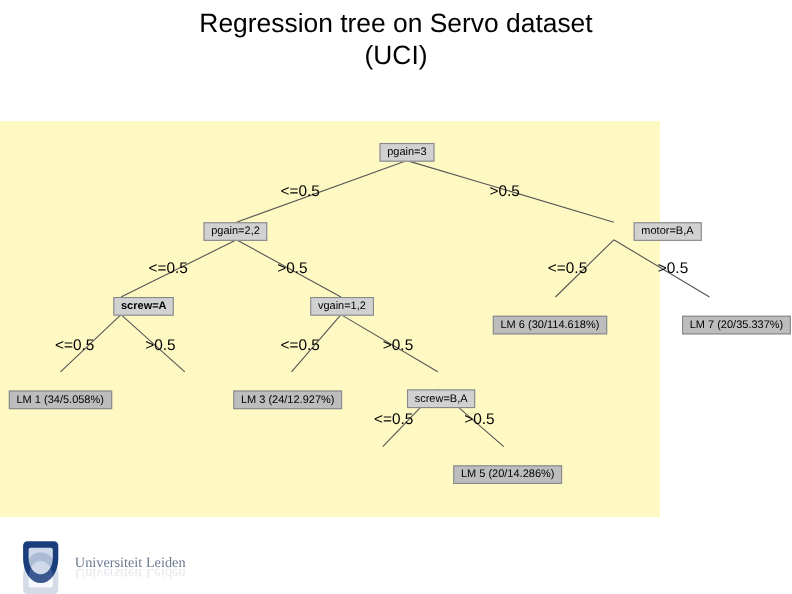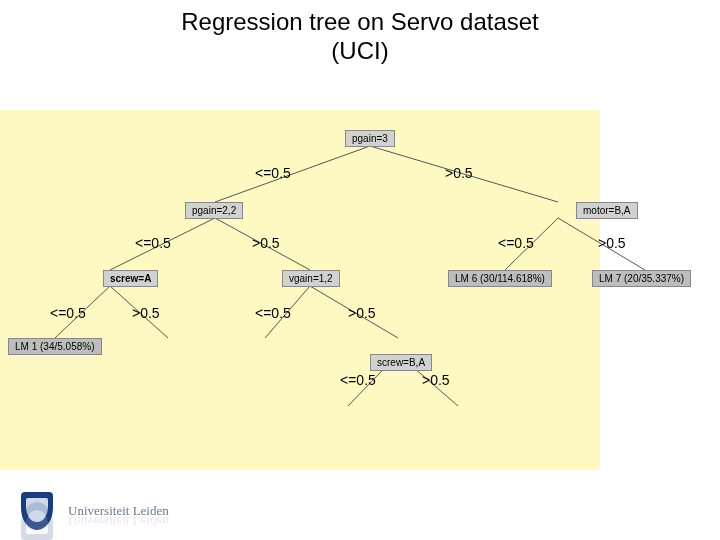--- a/index.html
+++ b/index.html
@@ -31,20 +31,21 @@
     position: absolute;
     background: #d1d1d1;
     border: 1px solid #888;
     font-size: 10px;
     padding: 2px 6px;
     white-space: nowrap;
     color: #000;
   }
   .leaf {
     background: #bdbdbd;
+    margin-top: 17px;
   }
   .edge-label {
     position: absolute;
     font-size: 14px;
     color: #000;
     white-space: nowrap;
   }
   svg.edges {
     position: absolute;
     top: 0; left: 0;
@@ -128,23 +129,25 @@
     <line x1="398" y1="244" x2="348" y2="296"></line>
     <line x1="398" y1="244" x2="458" y2="296"></line>
   </svg>
 
   <div class="node" style="left:345px; top:20px;">pgain=3</div>
   <div class="node" style="left:185px; top:92px;">pgain=2,2</div>
   <div class="node" style="left:528px; top:92px;margin-left:48px;">motor=B,A</div>
   <div class="node" style="left:103px;  top:160px;font-weight:bold;">screw=A</div>
   <div class="node" style="left:282px; top:160px;">vgain=1,2</div>
   <div class="node leaf" style="left:448px; top:160px;">LM 6 (30/114.618%)</div>
-  <div class="node leaf" style="left:592px; top:160px;">LM 7 (20/35.337%)</div>
+  <div class="node leaf" style="left:620px; top:160px;">LM 7 (20/35.337%)</div>
   <div class="node leaf" style="left:8px;   top:228px;">LM 1 (34/5.058%)</div>
+  <div class="node leaf" style="left:212px; top:228px;">LM 3 (24/12.927%)</div>
   <div class="node" style="left:370px; top:228px;margin-top:16px;">screw=B,A</div>
+  <div class="node leaf" style="left:412px; top:296px;">LM 5 (20/14.286%)</div>
 
   <div class="edge-label" style="left:255px; top:55px;">&lt;=0.5</div>
   <div class="edge-label" style="left:445px; top:55px;">&gt;0.5</div>
 
   <div class="edge-label" style="left:135px; top:125px;">&lt;=0.5</div>
   <div class="edge-label" style="left:252px; top:125px;">&gt;0.5</div>
 
   <div class="edge-label" style="left:498px; top:125px;">&lt;=0.5</div>
   <div class="edge-label" style="left:598px; top:125px;">&gt;0.5</div>
 

